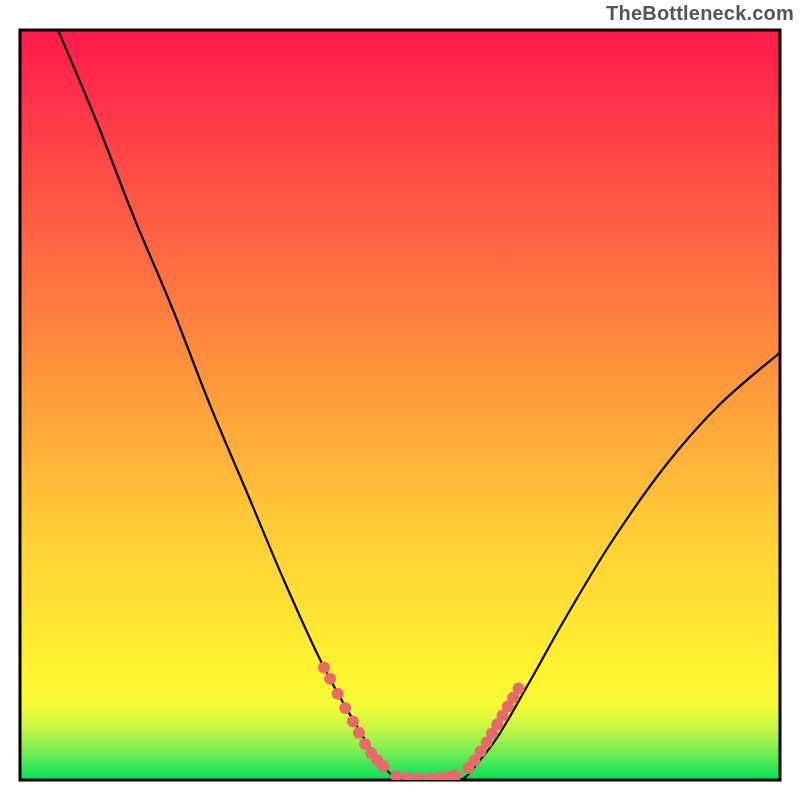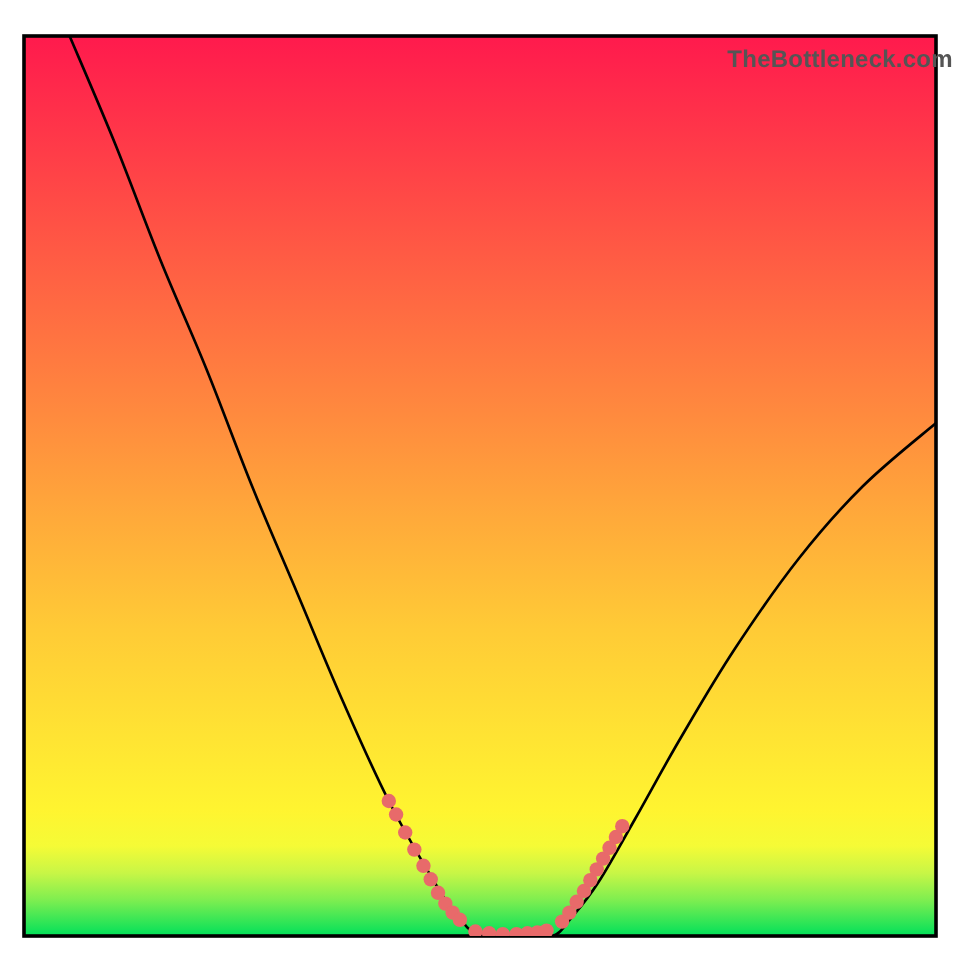--- a/index.html
+++ b/index.html
@@ -18,21 +18,20 @@
   }
   .watermark {
     position: absolute;
     top: 2px;
     right: 6px;
     font-size: 20px;
     font-weight: bold;
     color: #555555;
     letter-spacing: 0.2px;
     z-index: 10;
-    margin-top: 37px;
   }
   svg {
     display: block;
   }
 </style>
 </head>
 <body>
 
 <div class="container">
   <div class="watermark">TheBottleneck.com</div>

